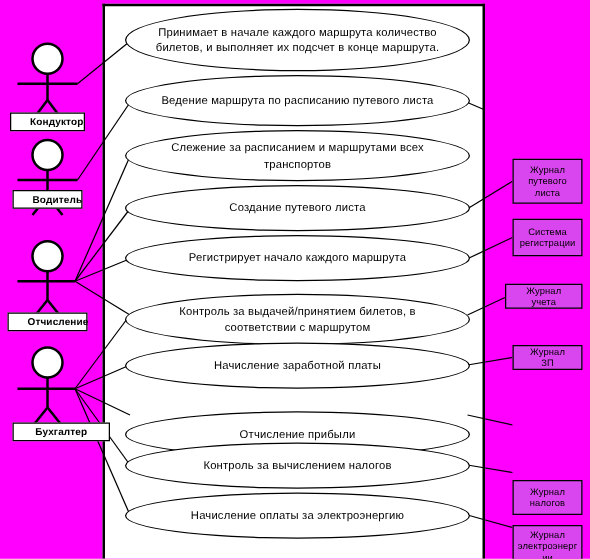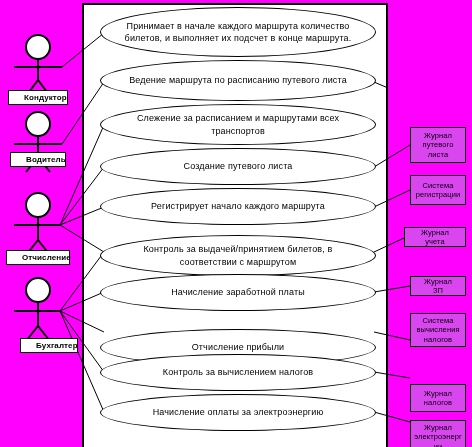--- a/index.html
+++ b/index.html
@@ -157,23 +157,22 @@
   <div class="use-case" style="left:100px; top:188px; width:276px; height:37px;text-align:right;">Регистрирует начало каждого маршрута</div>
   <div class="use-case" style="left:100px; top:235px; width:276px; height:41px;">Контроль за выдачей/принятием билетов, в соответствии с маршрутом</div>
   <div class="use-case" style="left:100px; top:274px; width:276px; height:37px;text-align:right;">Начисление заработной платы</div>
   <div class="use-case" style="left:100px; top:329px; width:276px; height:37px;">Отчисление прибыли</div>
   <div class="use-case" style="left:100px; top:354px; width:276px; height:37px;">Контроль за вычислением налогов</div>
   <div class="use-case" style="left:100px; top:394px; width:276px; height:37px;">Начисление оплаты за электроэнергию</div>
 
   <div class="actor-label" style="left:8px; top:90px; width:60px;">Кондуктор</div>
   <div class="actor-label" style="left:10px; top:152px; width:56px;">Водитель</div>
   <div class="actor-label" style="left:6px; top:250px; width:64px;">Отчисление</div>
-  <div class="actor-label" style="left:20px; top:338px; width:58px;">Бухгалтер</div>
+  <div class="actor-label" style="left:10px; top:338px; width:78px;">Бухгалтер</div>
 
   <div class="entity-box" style="left:410px; top:127px; width:56px; height:36px;">Журнал путевого листа</div>
   <div class="entity-box" style="left:410px; top:175px; width:56px; height:30px;">Система регистрации</div>
   <div class="entity-box" style="left:404px; top:227px; width:62px; height:20px;">Журнал учета</div>
   <div class="entity-box" style="left:410px; top:276px; width:56px; height:20px;">Журнал ЗП</div>
-  <div class="entity-box" style="left:410px; top:313px; width:56px; height:34px;">Система вычисления налогов</div>
   <div class="entity-box" style="left:410px; top:384px; width:56px; height:28px;">Журнал налогов</div>
   <div class="entity-box" style="left:410px; top:420px; width:56px; height:34px;">Журнал электроэнерг ии</div>
 
 </div>
 
 </body></html>

